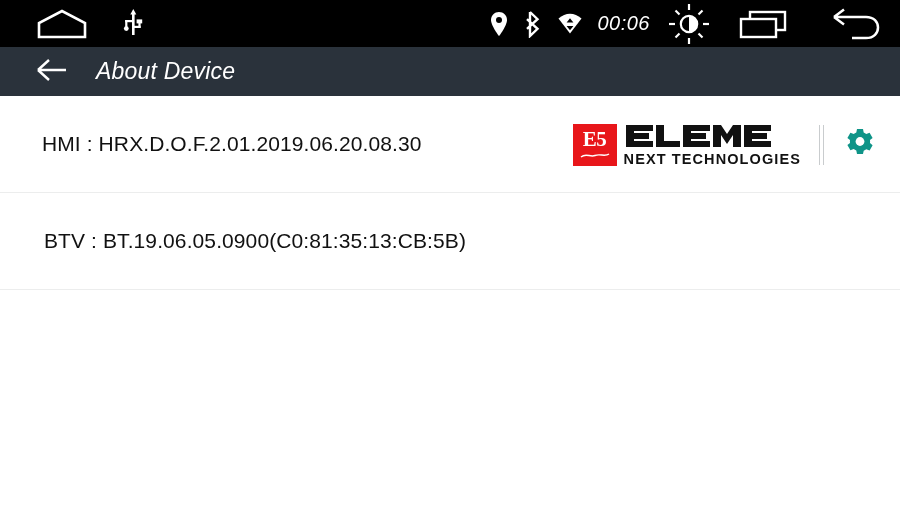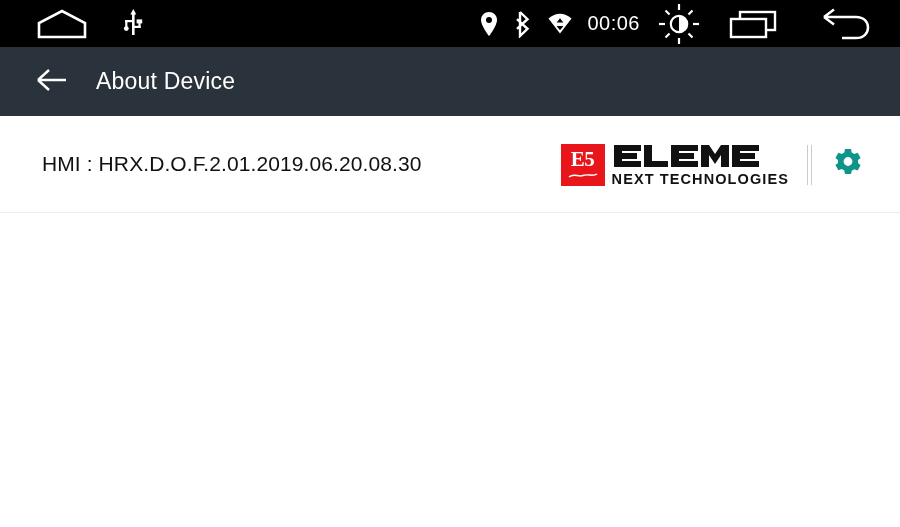--- a/index.html
+++ b/index.html
@@ -31,21 +31,22 @@
     padding-left: 36px;
   }
   .sb-right {
     position: absolute;
     right: 0;
     top: 0;
     height: 47px;
     display: flex;
     align-items: center;
     gap: 0px;
-    padding-right: 28px;
+    padding-right: 18px;
+    font-style: italic;
   }
   .sb-icon {
     display: inline-flex;
     align-items: center;
     justify-content: center;
     line-height: 0;
   }
   .sb-clock {
     color: #ffffff;
     font-size: 20px;
@@ -53,26 +54,27 @@
     font-family: "Liberation Sans", sans-serif;
     margin: 0 16px 0 14px;
     white-space: nowrap;
   }
   .sb-gap-sm { width: 14px; }
   .sb-gap-md { width: 26px; }
   .sb-gap-lg { width: 40px; }
 
   
   .app-bar {
-    height: 69px;
+    height: 49px;
     background: #2a323b;
     display: flex;
     align-items: center;
     box-sizing: border-box;
     padding-left: 30px;
+    font-style: italic;
   }
   .back-btn {
     width: 44px;
     height: 44px;
     display: flex;
     align-items: center;
     justify-content: center;
     cursor: pointer;
   }
   .app-title {
@@ -107,21 +109,21 @@
   .row-text {
     font-size: 21px;
     color: #111111;
     letter-spacing: 0.1px;
     white-space: nowrap;
   }
 
   
   .brand-block {
     position: absolute;
-    right: 12px;
+    right: 0;
     top: 0;
     height: 97px;
     display: flex;
     align-items: center;
     padding-right: 20px;
   }
   .logo-wrap {
     display: flex;
     align-items: center;
     gap: 7px;
@@ -334,14 +336,17 @@
                      a11 11 0 0 1 0-3 L3.4 10.9 l3-5.2 3.3 1.2 a11 11 0 0 1 2.6-1.5 Z" fill="#0f9488"></path>
             <circle cx="16" cy="14.5" r="4.4" fill="#ffffff"></circle>
           </svg>
         </span>
       </div>
     </div>
   </div>
 
 
 
+  <div class="info-row">
+    <div class="row-text">BTV : BT.19.06.05.0900(C0:81:35:13:CB:5B)</div>
+  </div>
 
 </div>
 
 </body></html>

